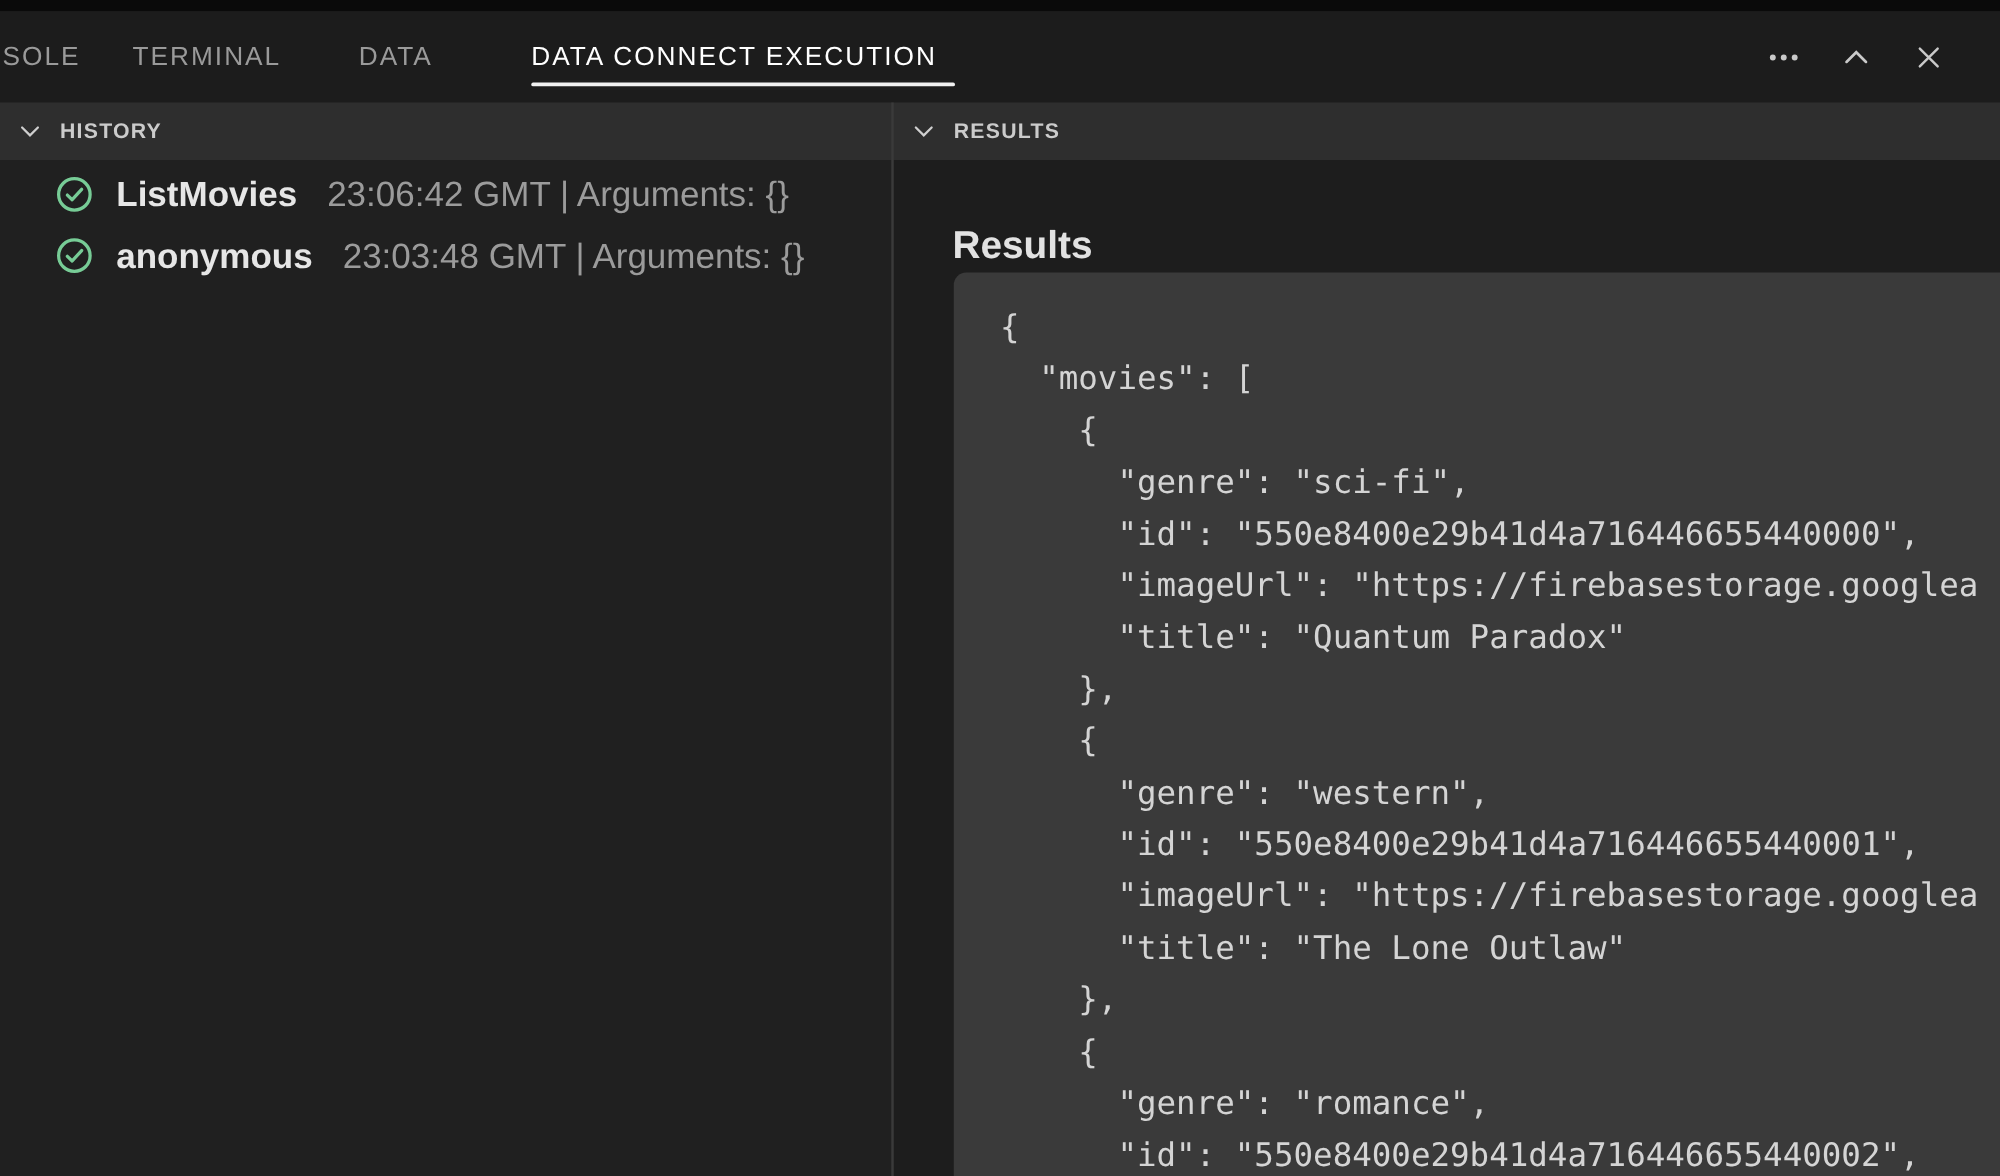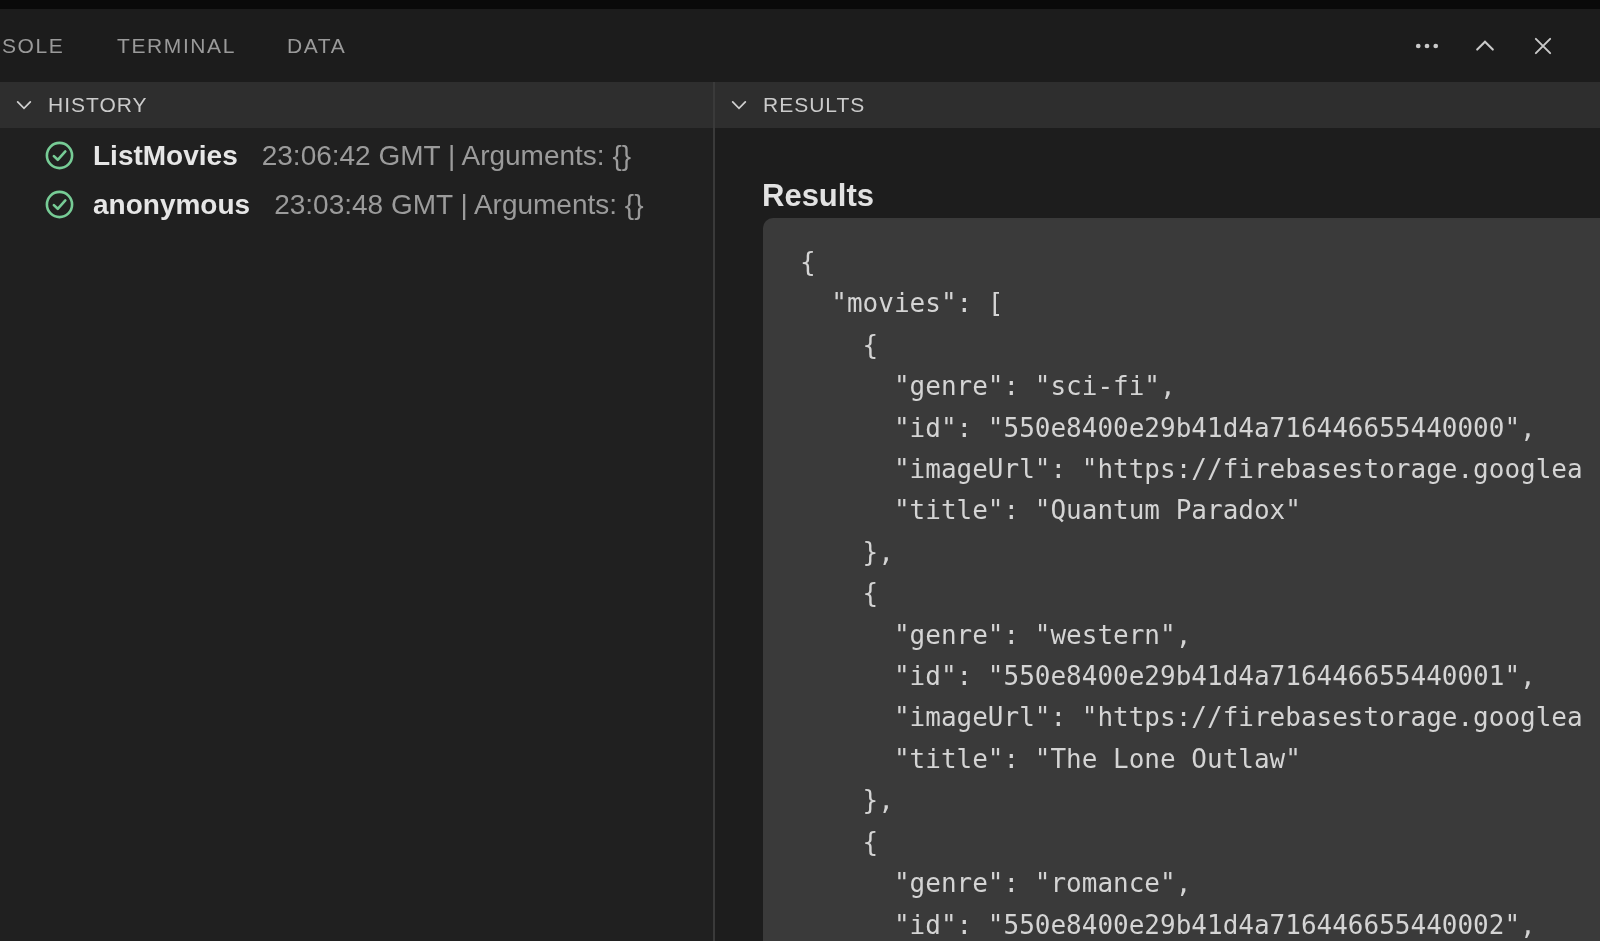--- a/index.html
+++ b/index.html
@@ -14,38 +14,38 @@
   
   .top-strip { position:absolute; left:0; top:0; width:1600px; height:9px; background:#0a0a0a; }
 
   
   .tab-bar { position:absolute; left:0; top:9px; width:1600px; height:73px; background:#1c1c1c; }
   .tab {
     position:absolute; top:0; height:73px; display:flex; align-items:center;
     font-size:21px; letter-spacing:1.6px; color:#9a9a9a; cursor:pointer; white-space:nowrap;
   }
   .tab.t0 { left:2px; }
-  .tab.t1 { left:117px; }
+  .tab.t1 { left:106px; }
   .tab.t2 { left:287px; }
   .tab.t3 { left:425px; }
   .tab.active { color:#ffffff; }
   .tab.active::after {
     content:""; position:absolute; left:0; right:-14px; bottom:13px; height:3px;
     background:#f0f0f0; border-radius:2px;
   }
   .tab-actions { position:absolute; right:43px; top:0; height:73px; display:flex; align-items:center; gap:30px; }
   .icon-btn { display:flex; align-items:center; justify-content:center; width:28px; height:28px; cursor:pointer; }
   .icon-btn svg { display:block; }
 
   
   .header-row { position:absolute; left:0; top:82px; width:1600px; height:46px; background:#2e2e2e; }
   .section-header { position:absolute; top:0; height:46px; display:flex; align-items:center; gap:13px; cursor:pointer; }
   .section-header.left { left:0; width:713px; padding-left:13px; }
   .section-header.right { left:715px; right:0; padding-left:13px; }
-  .section-title { font-size:21px; font-weight:400; letter-spacing:1px; color:#cbcbcb; }
+  .section-title { font-size:17px; font-weight:700; letter-spacing:1px; color:#cbcbcb; }
 
   
   .divider { position:absolute; left:713px; top:82px; width:2px; height:859px; background:#3a3a3a; z-index:5; cursor:col-resize; }
 
   
   .history-panel { position:absolute; left:0; top:128px; width:713px; bottom:0; background:#202020; padding-top:3px; }
   .history-row { height:49px; display:flex; align-items:center; padding-left:44px; cursor:pointer; }
   .history-row .name { margin-left:18px; font-size:28px; font-weight:600; color:#e6e6e6; }
   .history-row .meta { margin-left:24px; font-size:28px; font-weight:400; color:#9b9b9b; }
 
@@ -63,20 +63,21 @@
 </style>
 </head>
 <body>
 
 <div class="top-strip"></div>
 
 <div class="tab-bar">
   <div class="tab t0">SOLE</div>
   <div class="tab t1">TERMINAL</div>
   <div class="tab t2">DATA</div>
+  <div class="tab t3 active">DATA CONNECT EXECUTION</div>
 
   <div class="tab-actions">
     <div class="icon-btn">
       <svg width="30" height="30" viewBox="0 0 16 16">
         <circle cx="3" cy="8" r="1.35" fill="#c9c9c9"></circle>
         <circle cx="8" cy="8" r="1.35" fill="#c9c9c9"></circle>
         <circle cx="13" cy="8" r="1.35" fill="#c9c9c9"></circle>
       </svg>
     </div>
     <div class="icon-btn">

